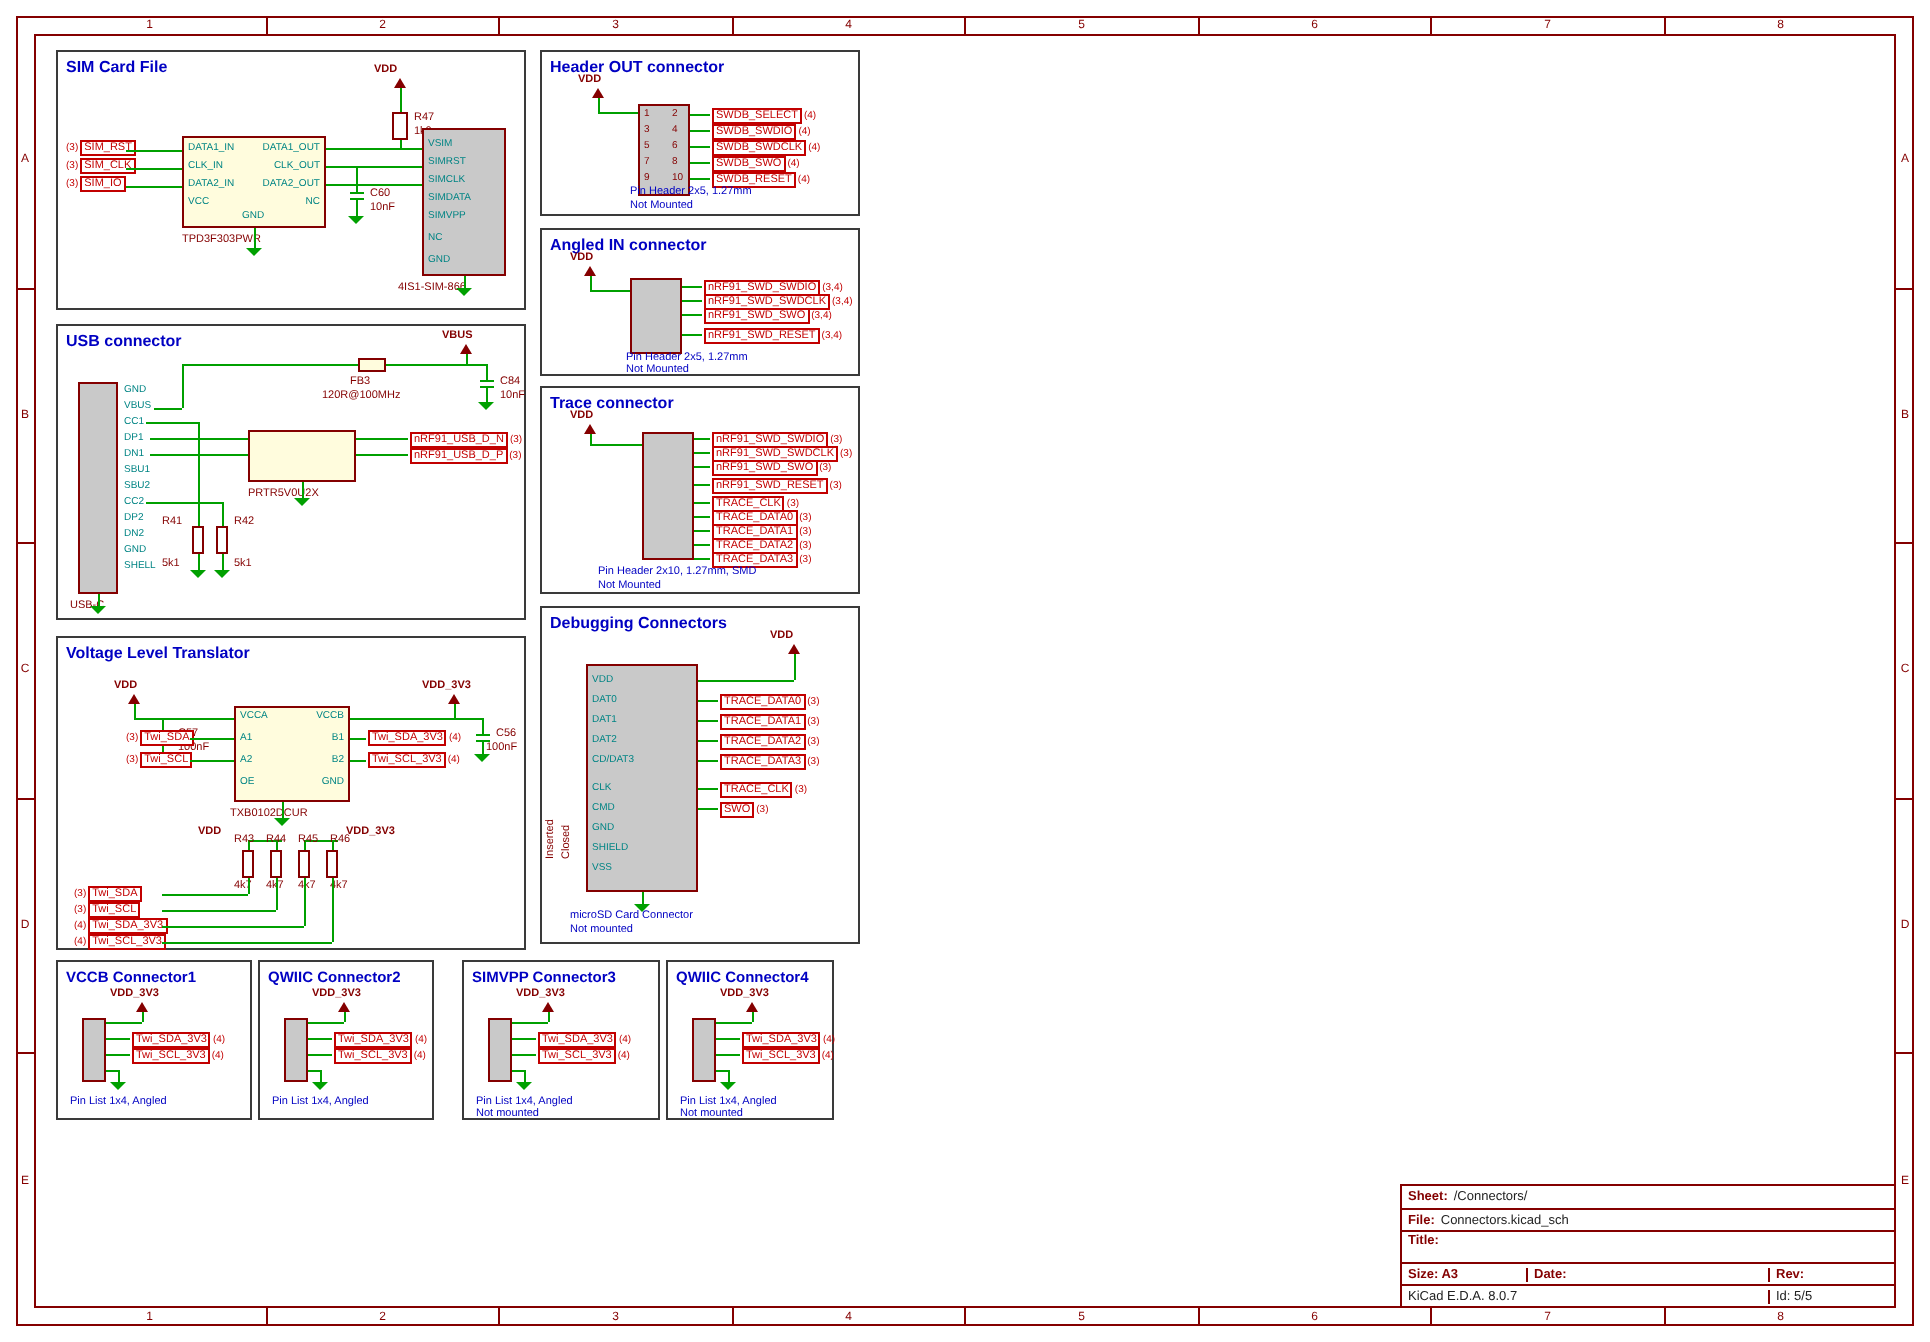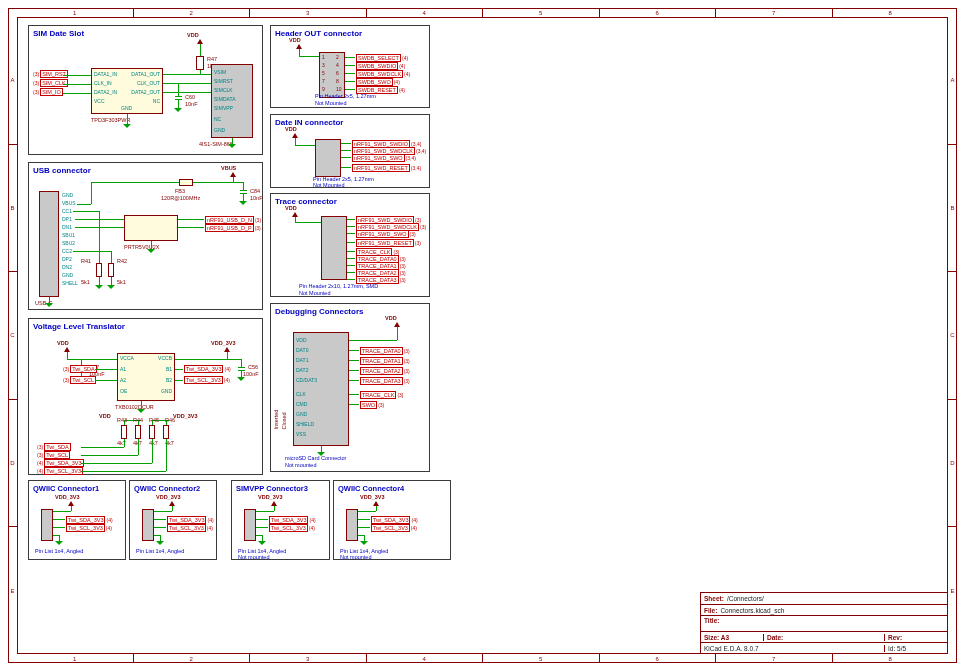--- a/index.html
+++ b/index.html
@@ -80,21 +80,21 @@
   </div>
   <div class="ruler v rr">
     <span>A</span>
       <span>B</span>
       <span>C</span>
       <span>D</span>
       <span>E</span>
   </div>
 
   <div class="sec" style="left:28px;top:25px;width:235px;height:130px">
-    <span class="st">SIM Date Slot</span>
+    <span class="st">SIM Card File</span>
     <span class="pl" style="left:158px;top:7px">VDD</span>
     <span class="pa" style="left:168px;top:13px"></span>
     <span class="w" style="left:171px;top:18px;width:1px;height:12px"></span>
     <span class="res" style="left:167px;top:30px;width:8px;height:14px"></span>
     <span class="val" style="left:178px;top:31px">R47</span>
     <span class="val" style="left:178px;top:38px">1k0</span>
     <span class="w" style="left:171px;top:44px;width:1px;height:4px"></span>
     <span class="lbl" style="left:4px;top:44px">
         <span class="gr">(3)</span>
         <span class="gb">SIM_RST</span>
@@ -355,21 +355,21 @@
       </span>
     <span class="lbl" style="left:85px;top:60px">
         <span class="gb">SWDB_RESET</span>
         <span class="gr">(4)</span>
       </span>
     <span class="blue" style="left:44px;top:68px">Pin Header 2x5, 1.27mm</span>
     <span class="blue" style="left:44px;top:75px">Not Mounted</span>
   </div>
 
   <div class="sec" style="left:270px;top:114px;width:160px;height:74px">
-    <span class="st">Date IN connector</span>
+    <span class="st">Angled IN connector</span>
     <span class="pl" style="left:14px;top:12px">VDD</span>
     <span class="pa" style="left:21px;top:18px"></span>
     <span class="w" style="left:24px;top:23px;width:1px;height:7px"></span>
     <span class="w" style="left:24px;top:30px;width:20px;height:1px"></span>
     <span class="conn" style="left:44px;top:24px;width:26px;height:38px"></span>
     <span class="w" style="left:70px;top:28px;width:10px;height:1px"></span>
     <span class="w" style="left:70px;top:35px;width:10px;height:1px"></span>
     <span class="w" style="left:70px;top:42px;width:10px;height:1px"></span>
     <span class="w" style="left:70px;top:52px;width:10px;height:1px"></span>
     <span class="lbl" style="left:81px;top:25px">
@@ -497,21 +497,21 @@
       </span>
     <span class="val rot" style="left:8px;top:120px">Inserted</span>
     <span class="val rot" style="left:16px;top:120px">Closed</span>
     <span class="w" style="left:50px;top:142px;width:1px;height:6px"></span>
     <span class="gnd" style="left:46px;top:148px"></span>
     <span class="blue" style="left:14px;top:152px">microSD Card Connector</span>
     <span class="blue" style="left:14px;top:159px">Not mounted</span>
   </div>
 
   <div class="sec" style="left:28px;top:480px;width:98px;height:80px">
-    <span class="st" style="font-size:7.5px">QWIIC Connector1</span>
+    <span class="st" style="font-size:7.5px">VCCB Connector1</span>
     <span class="pl" style="left:26px;top:14px">VDD_3V3</span>
     <span class="pa" style="left:39px;top:20px"></span>
     <span class="w" style="left:42px;top:25px;width:1px;height:5px"></span>
     <span class="w" style="left:24px;top:30px;width:18px;height:1px"></span>
     <span class="conn" style="left:12px;top:28px;width:12px;height:32px"></span>
     <span class="w" style="left:24px;top:38px;width:12px;height:1px"></span>
     <span class="w" style="left:24px;top:46px;width:12px;height:1px"></span>
     <span class="lbl" style="left:37px;top:35px">
         <span class="gb">Twi_SDA_3V3</span>
         <span class="gr">(4)</span>
@@ -568,21 +568,21 @@
         <span class="gb">Twi_SCL_3V3</span>
         <span class="gr">(4)</span>
       </span>
     <span class="w" style="left:24px;top:54px;width:6px;height:1px"></span>
     <span class="w" style="left:30px;top:54px;width:1px;height:6px"></span>
     <span class="gnd" style="left:26px;top:60px"></span>
     <span class="blue" style="left:6px;top:68px">Pin List 1x4, Angled</span>
     <span class="blue" style="left:6px;top:74px">Not mounted</span>
   </div>
 
-  <div class="sec" style="left:333px;top:480px;width:118px;height:80px">
+  <div class="sec" style="left:333px;top:480px;width:84px;height:80px">
     <span class="st" style="font-size:7.5px">QWIIC Connector4</span>
     <span class="pl" style="left:26px;top:14px">VDD_3V3</span>
     <span class="pa" style="left:39px;top:20px"></span>
     <span class="w" style="left:42px;top:25px;width:1px;height:5px"></span>
     <span class="w" style="left:24px;top:30px;width:18px;height:1px"></span>
     <span class="conn" style="left:12px;top:28px;width:12px;height:32px"></span>
     <span class="w" style="left:24px;top:38px;width:12px;height:1px"></span>
     <span class="w" style="left:24px;top:46px;width:12px;height:1px"></span>
     <span class="lbl" style="left:37px;top:35px">
         <span class="gb">Twi_SDA_3V3</span>

